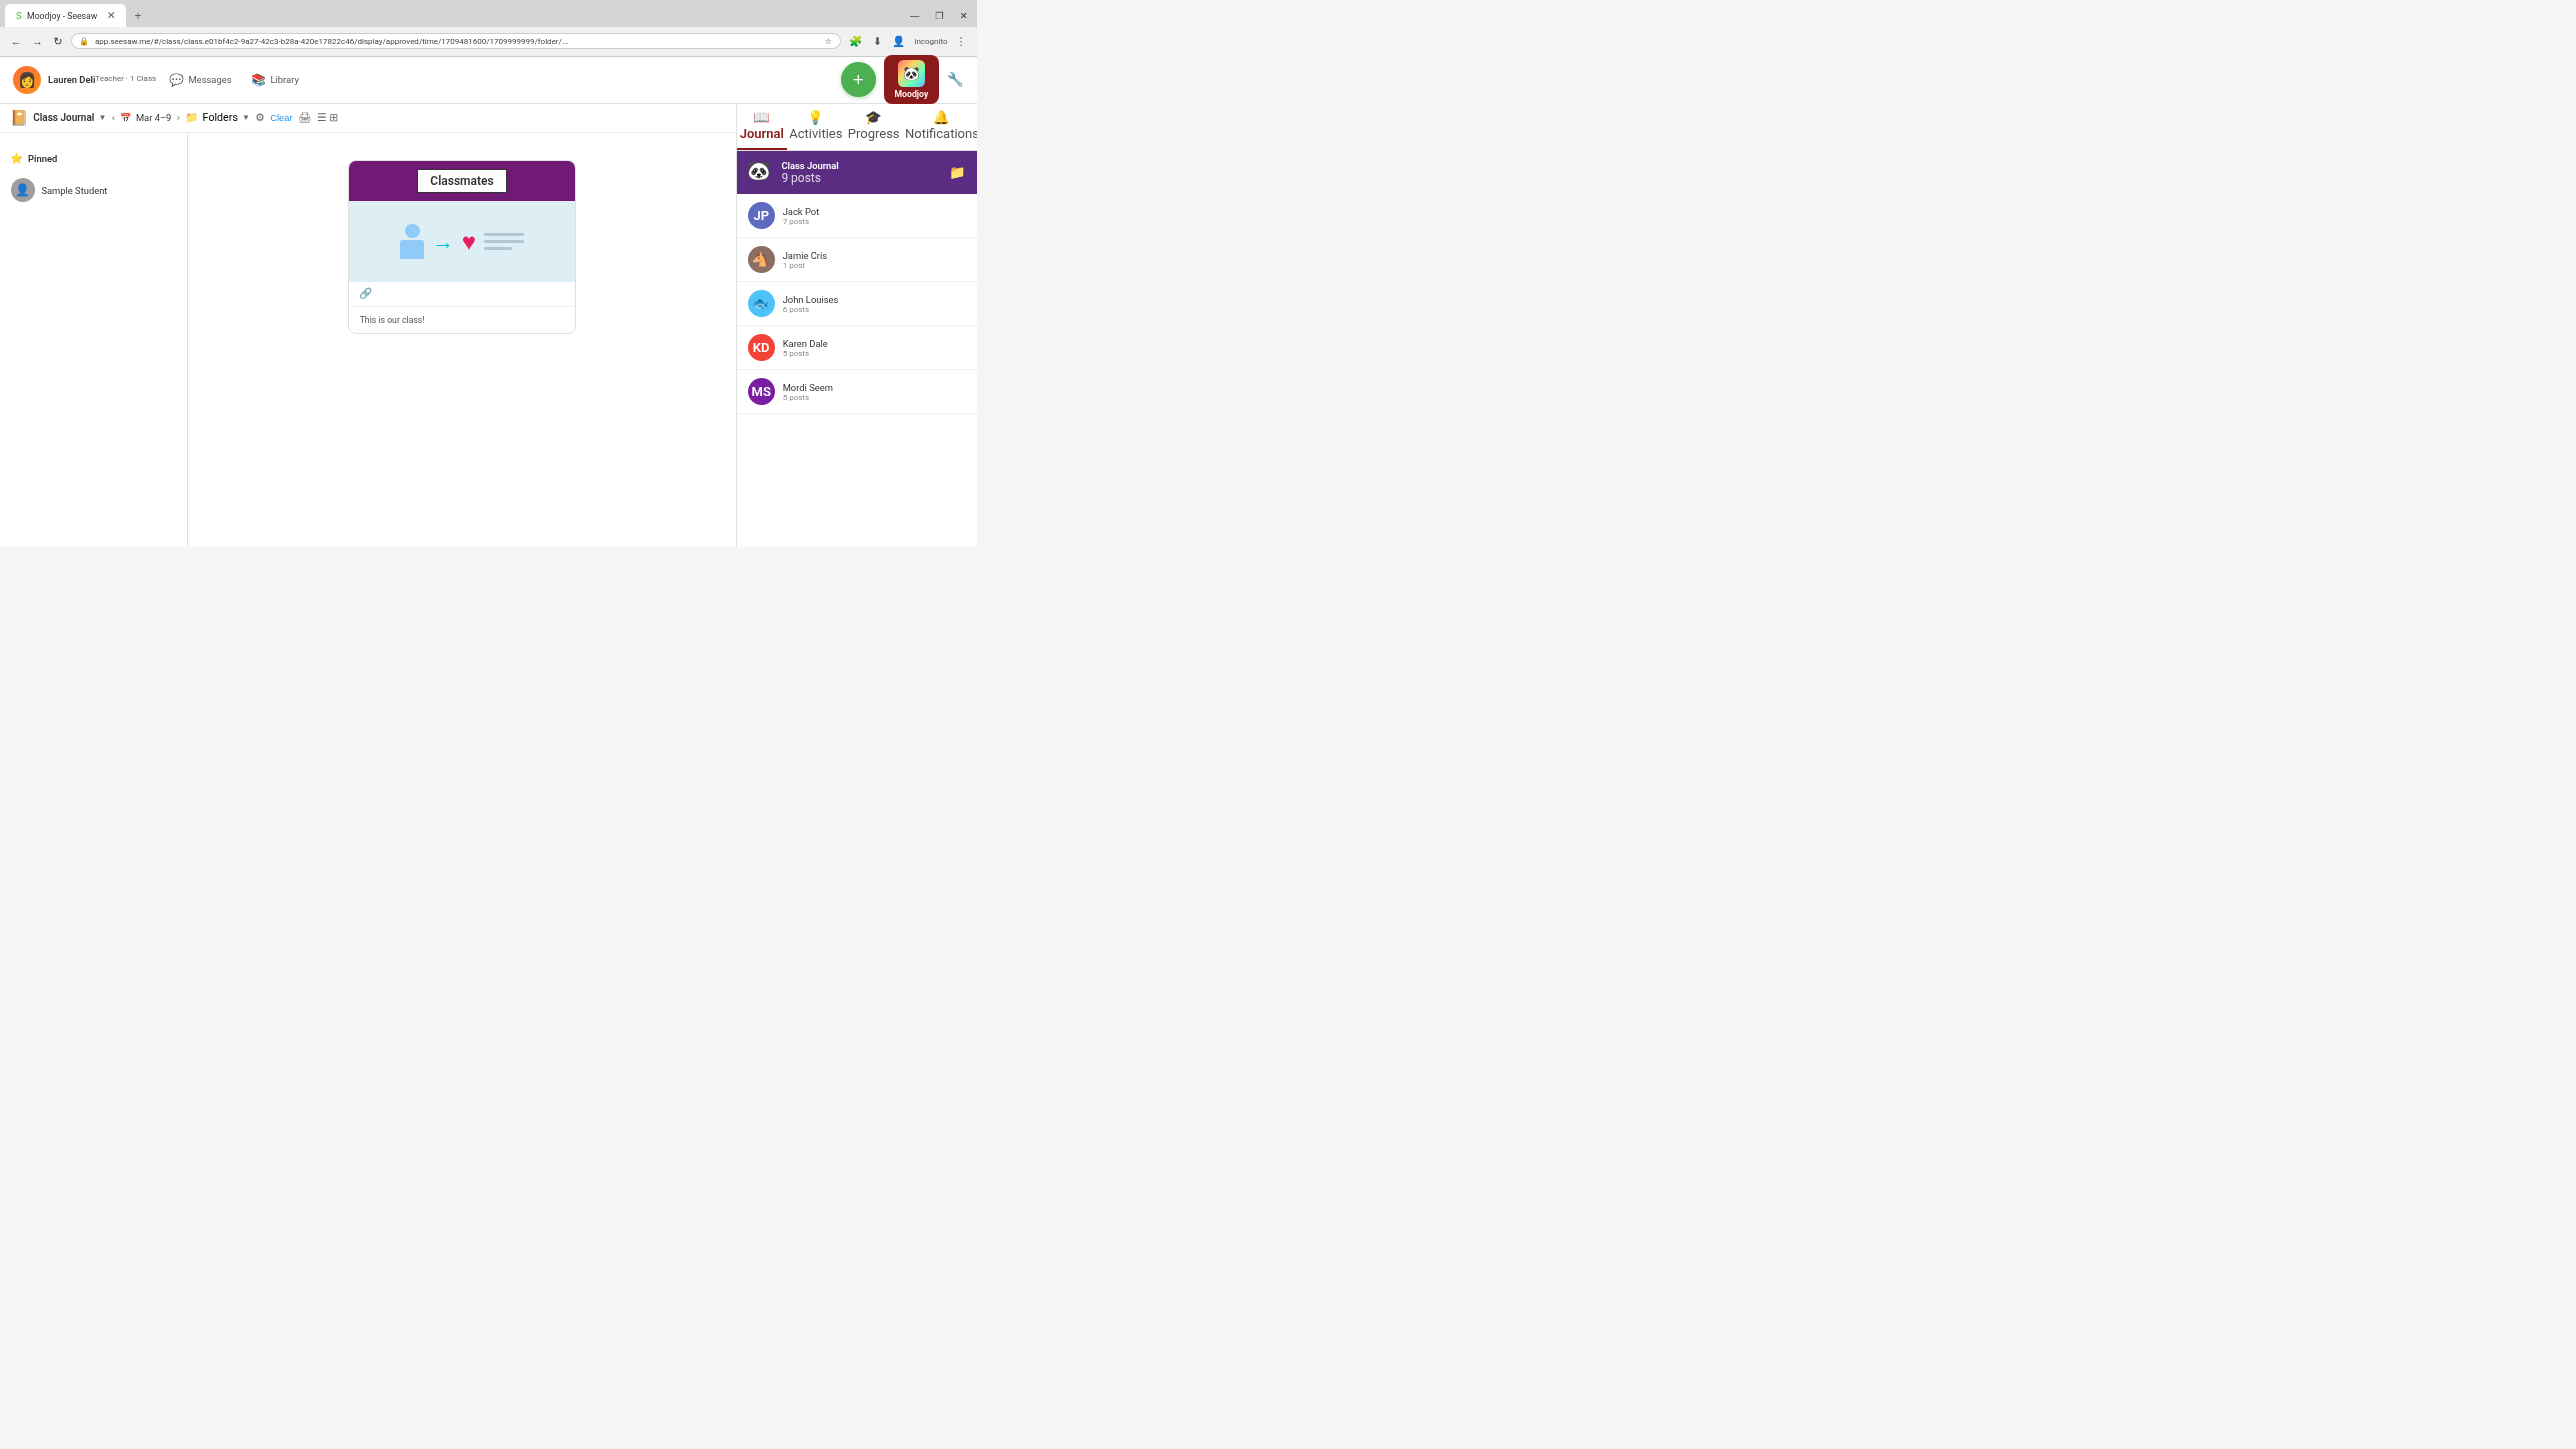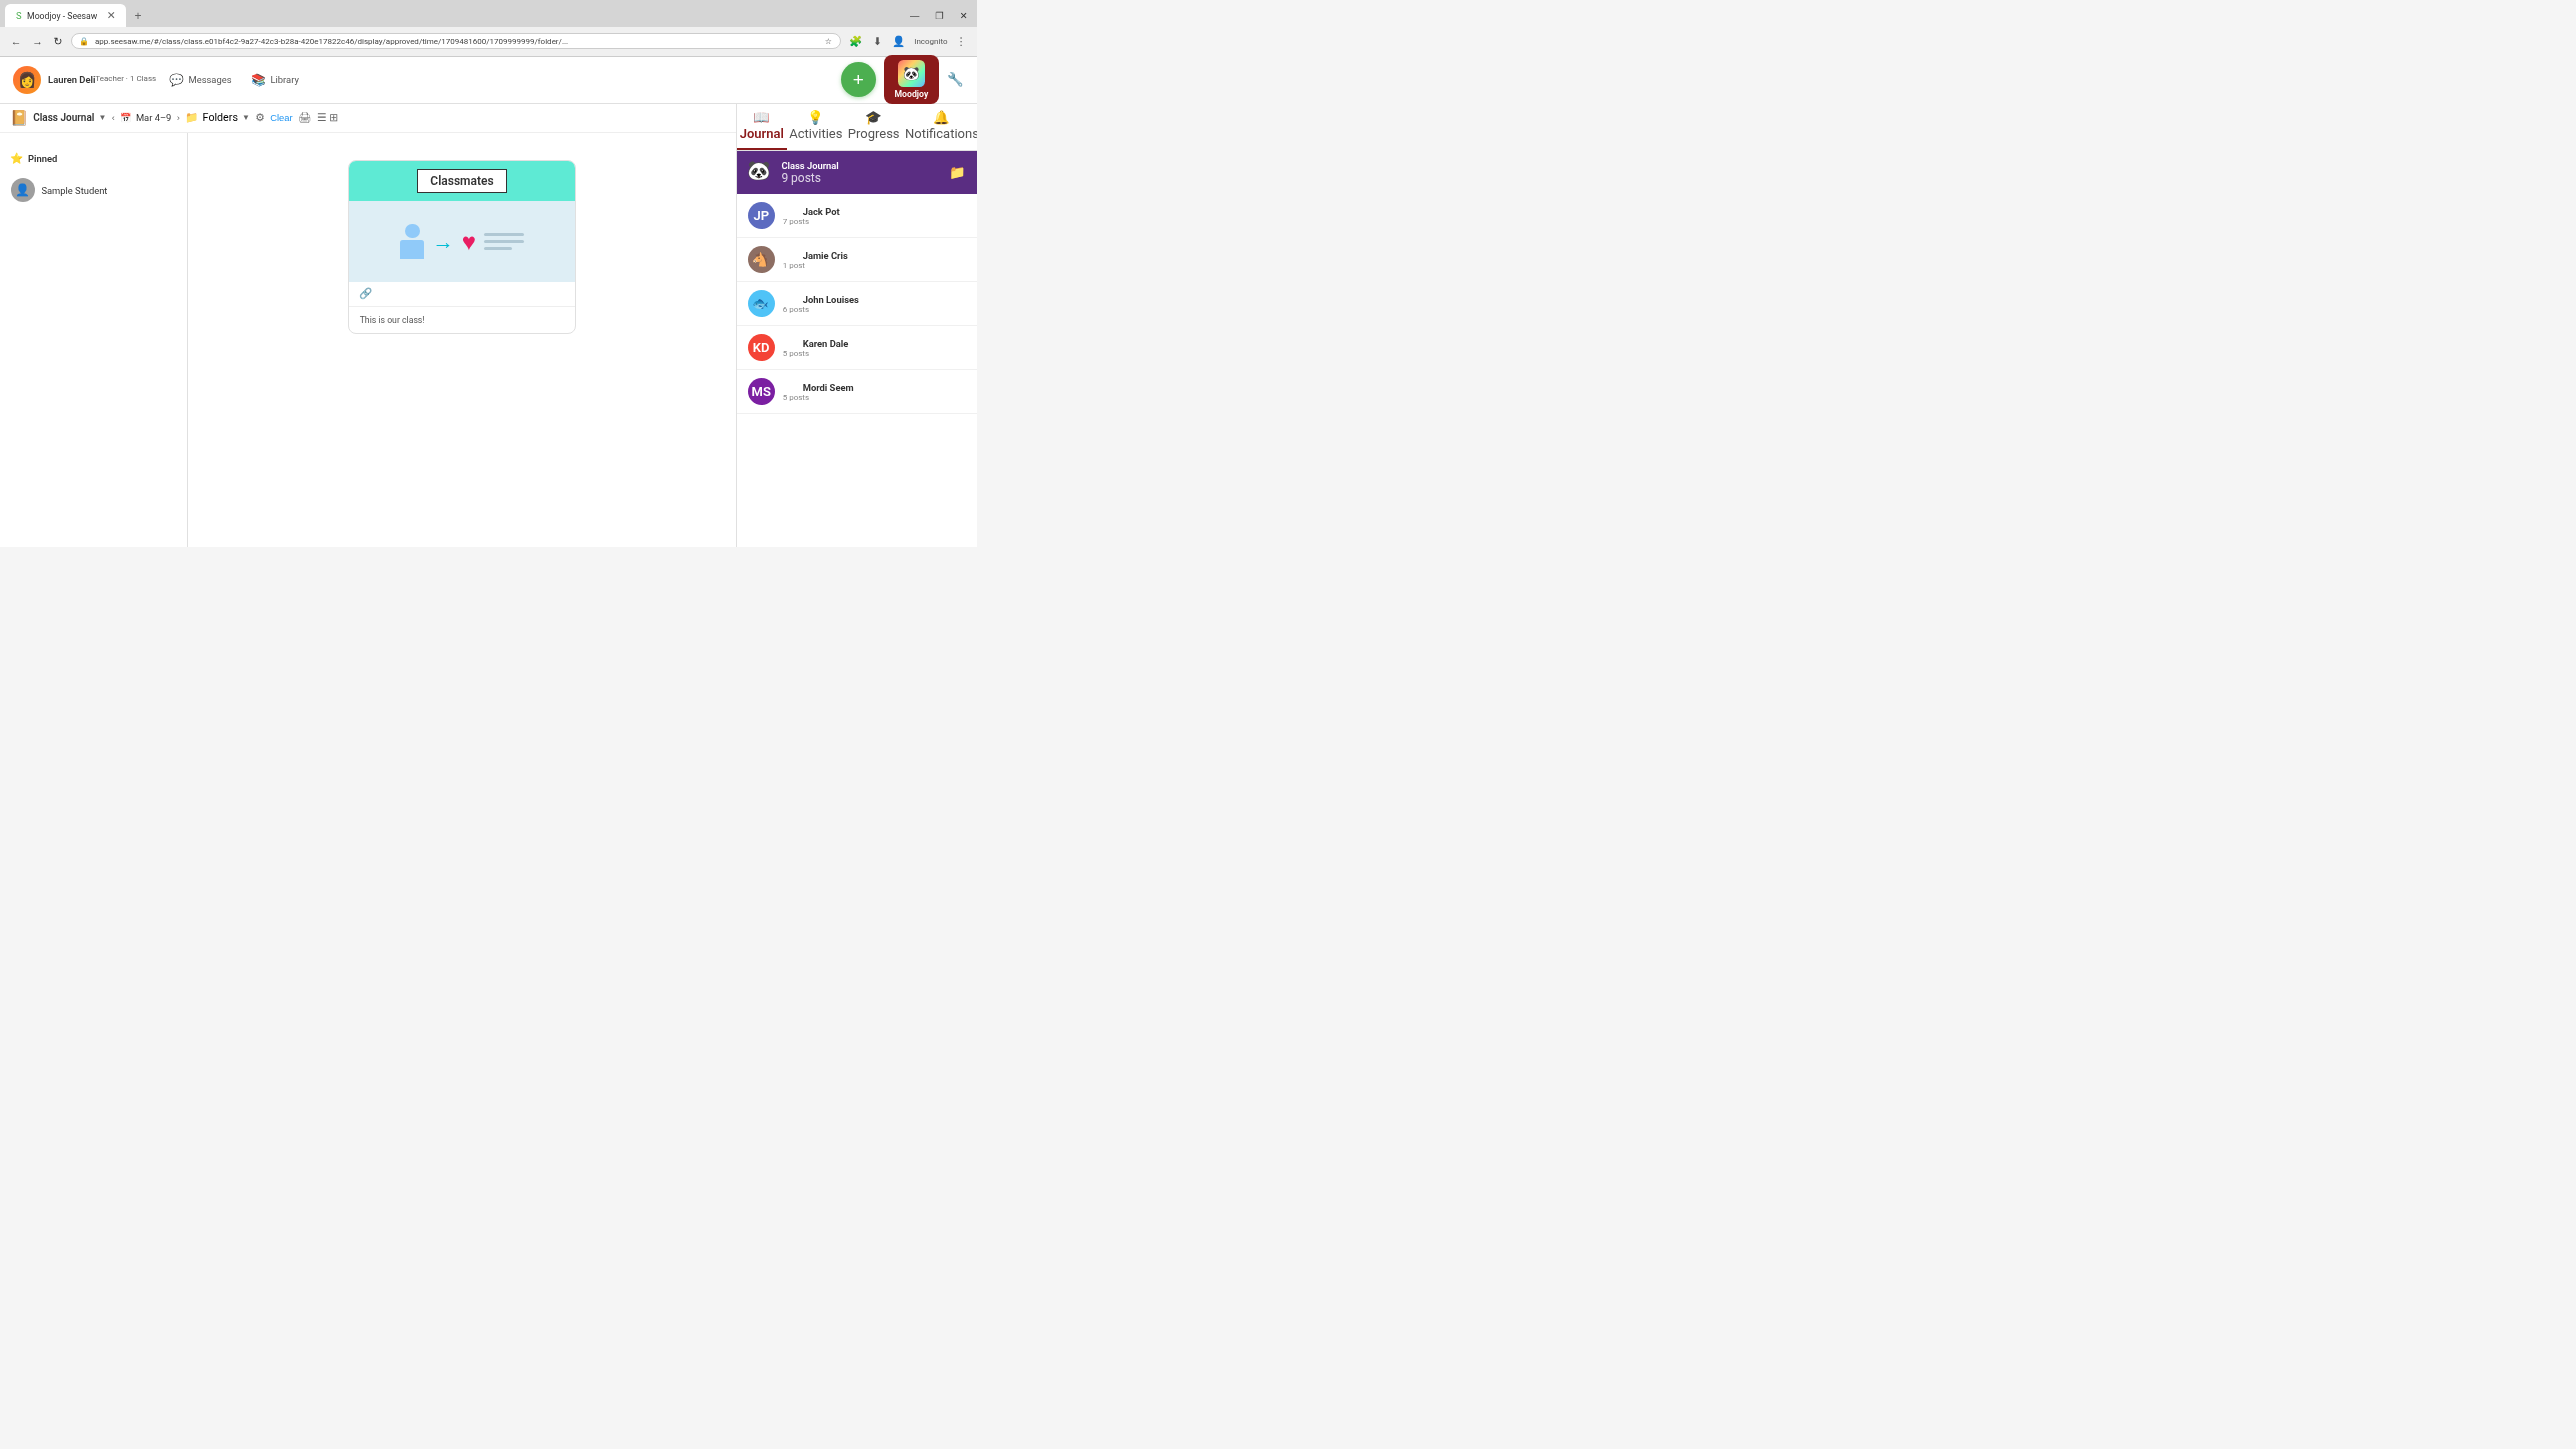--- a/index.html
+++ b/index.html
@@ -95,21 +95,21 @@
     .class-journal-avatar { width: 27px; height: 27px; border-radius: 5.4px; overflow: hidden; }
     .class-journal-info { flex: 1; }
     .class-journal-name { color: white; font-weight: 600; font-size: 9.4px; }
     .class-journal-posts { color: rgba(255,255,255,0.8); font-size: 12px; }
     .folder-toggle { color: white; font-size: 13.4px; cursor: pointer; }
 
     
     .sidebar-student-item { display: flex; align-items: center; gap: 8px; padding: 8px 10.7px; border-bottom: 0.7px solid #f0f0f0; cursor: pointer; }
     .sidebar-avatar { width: 27px; height: 27px; border-radius: 50%; display: flex; align-items: center; justify-content: center; color: white; font-size: 13px; font-weight: 600; }
     .sidebar-student-info { flex: 1; }
-    .sidebar-student-name { font-size: 9.4px; color: #333; font-weight: 700; margin-left: 20px; }
+    .sidebar-student-name { font-size: 9.4px; color: #333; font-weight: 400; }
     .sidebar-student-posts { font-size: 8px; color: #888; }
 
     
     .sidebar-bottom { border-top: 0.7px solid #e0e0e0; padding: 8px 10.7px; display: flex; gap: 13.4px; }
     .sidebar-bottom-btn { display: flex; align-items: center; gap: 4px; cursor: pointer; color: #555; font-size: 8.7px; }
     .plus-circle { width: 13.4px; height: 13.4px; border-radius: 50%; border: 1.3px solid #555; display: flex; align-items: center; justify-content: center; font-size: 9.4px; }
 
     
     .toolbar-row { display: flex; align-items: center; gap: 5.4px; padding: 5.4px 10.7px; border-bottom: 0.7px solid #eee; flex-wrap: wrap; }
   </style>
@@ -232,21 +232,21 @@
                 <span>👤</span>
               </div>
               <span class="student-name">Sample Student</span>
             </div>
           </div>
         </div>
 
         <div class="content-area">
 
           <div class="journal-card">
-            <div style="background:#5eead4; padding: 8px 10.7px; display:flex; justify-content:center;">
+            <div style="background:#701a75; padding: 8px 10.7px; display:flex; justify-content:center;">
               <div style="background:white; border:1.3px solid #333; padding:4px 12px; font-size:12px; font-weight:600; color:#333;">Classmates</div>
             </div>
             <div style="background:#deeef5; padding:10.7px 16px; display:flex; align-items:center; gap:8px; justify-content:center; min-height:81px;">
 
               <div style="display:flex; flex-direction:column; align-items:center;">
                 <div style="width:14.8px; height:14.8px; border-radius:50%; background:#90CAF9; margin-bottom:2px;"></div>
                 <div style="width:24px; height:19px; background:#90CAF9; border-radius:2.7px 2.7px 0 0;"></div>
               </div>
 
               <div style="font-size:21.5px; color:#00BCD4; font-weight:bold;">→</div>

